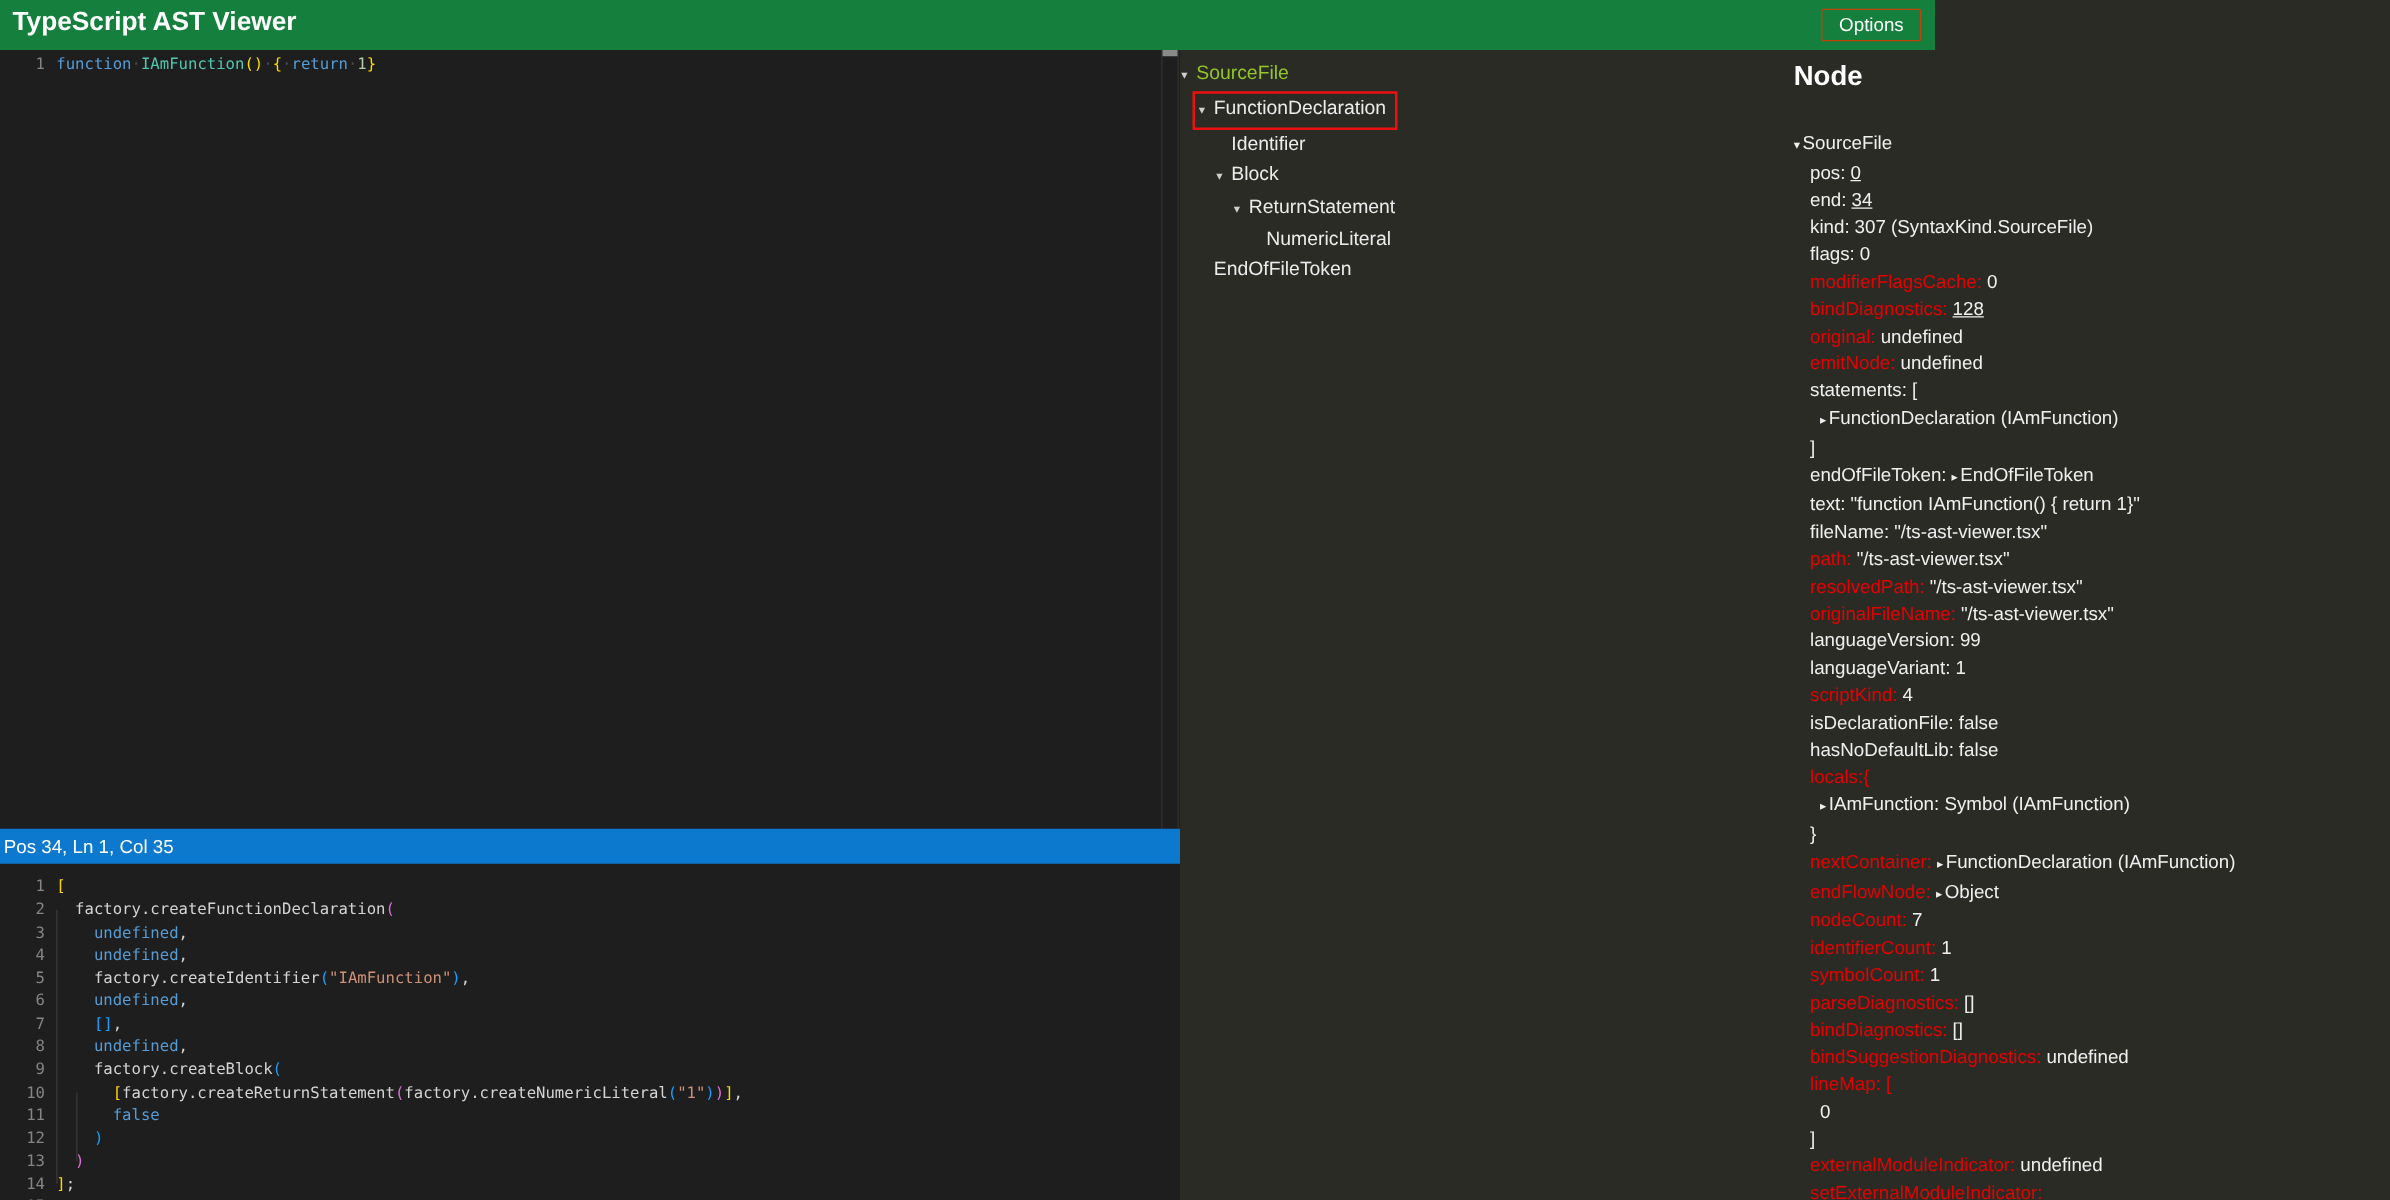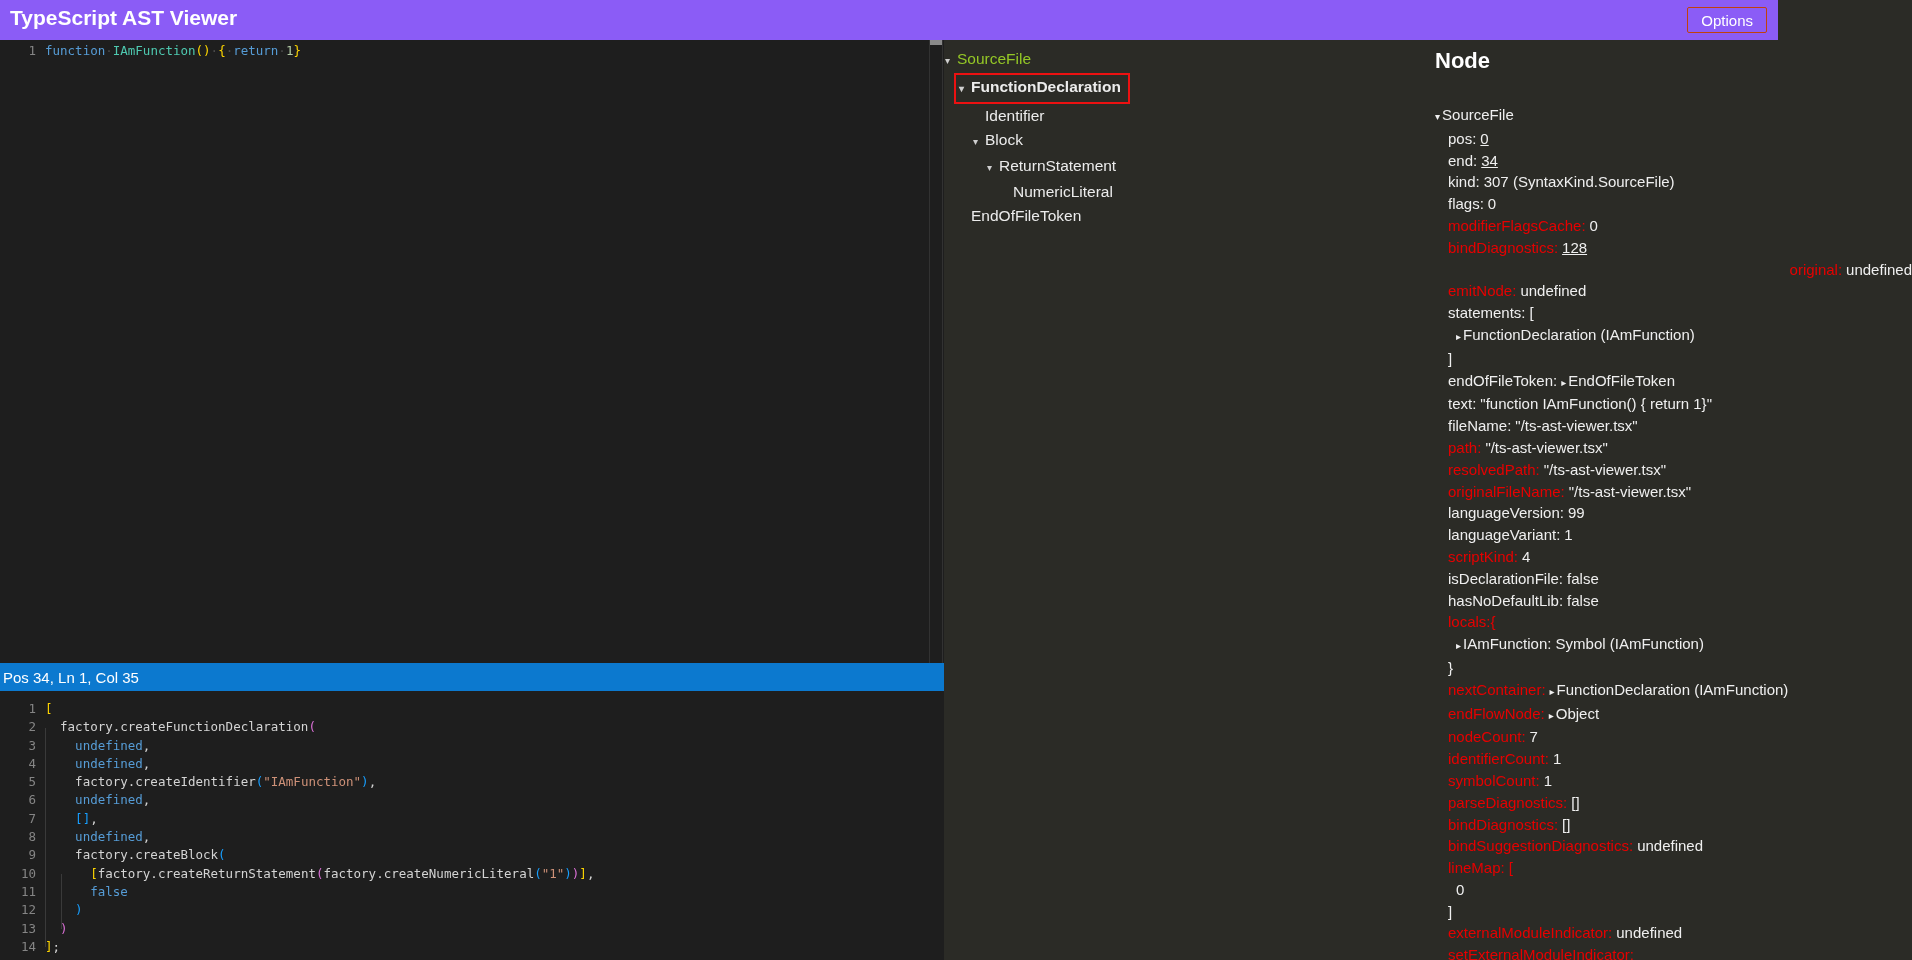--- a/index.html
+++ b/index.html
@@ -1,19 +1,19 @@
 <!DOCTYPE html>
 <html><head>
 <meta charset="utf-8">
 <style>
   html,body{margin:0;padding:0}
   body{width:1912px;height:960px;overflow:hidden;position:relative;background:#2b2b26;
        font-family:"Liberation Sans",sans-serif;color:#e8e8e8;}
   
-  .header{position:absolute;left:0;top:0;width:1778px;height:40px;background:#8b5cf6;z-index:6}
+  .header{position:absolute;left:0;top:0;width:1548px;height:40px;background:#15803d;z-index:6}
   .app-title{position:absolute;left:10px;top:6px;font-size:21px;font-weight:700;color:#fff}
   .options-btn{position:absolute;right:11px;top:7px;height:26px;padding:0 13px;background:transparent;
        border:1px solid #c2410c;color:#fff;font-size:15px;font-family:"Liberation Sans",sans-serif;border-radius:2px;cursor:pointer}
   
   .left-col{position:absolute;left:0;top:40px;width:944px;height:920px;background:#1e1e1e}
   .source-editor{position:absolute;top:0;left:0;width:944px;height:623px;overflow:hidden}
   #source-lines{padding-top:2px}
   .code-line{display:flex;line-height:18.3px;font-family:"DejaVu Sans Mono","Liberation Mono",monospace;font-size:12.5px}
   .ln{width:36px;text-align:right;padding-right:9px;color:#858585;flex:none}
   .lc{white-space:pre}
@@ -138,40 +138,40 @@
         </div>
       </div>
     <div class="guide g1"></div>
     <div class="guide g2"></div>
   </div>
 </div>
 
 <div class="tree-panel">
   <div id="tree">
       <div class="tree-row" style="padding-left: 1px;"><span class="tree-node"><span class="arrow">▾</span><span class="tlabel green">SourceFile</span></span></div>
-      <div class="tree-row" style="padding-left: 15px; font-weight: bold;"><span class="tree-node selected"><span class="arrow">▾</span><span class="tlabel">FunctionDeclaration</span></span></div>
+      <div class="tree-row" style="padding-left: 15px;"><span class="tree-node selected"><span class="arrow">▾</span><span class="tlabel">FunctionDeclaration</span></span></div>
       <div class="tree-row" style="padding-left: 29px;"><span class="tree-node"><span class="arrow"></span><span class="tlabel">Identifier</span></span></div>
       <div class="tree-row" style="padding-left: 29px;"><span class="tree-node"><span class="arrow">▾</span><span class="tlabel">Block</span></span></div>
       <div class="tree-row" style="padding-left: 43px;"><span class="tree-node"><span class="arrow">▾</span><span class="tlabel">ReturnStatement</span></span></div>
       <div class="tree-row" style="padding-left: 57px;"><span class="tree-node"><span class="arrow"></span><span class="tlabel">NumericLiteral</span></span></div>
       <div class="tree-row" style="padding-left: 15px;"><span class="tree-node"><span class="arrow"></span><span class="tlabel">EndOfFileToken</span></span></div>
     </div>
 </div>
 
 <div class="node-panel">
   <h1>Node</h1>
   <div id="node-props">
       <div class="prop-row" style="padding-left: 0px;"><span class="parrow">▾</span><span class="pval">SourceFile</span></div>
       <div class="prop-row" style="padding-left: 13px;"><span class="pname">pos:</span><span class="pval link">0</span></div>
       <div class="prop-row" style="padding-left: 13px;"><span class="pname">end:</span><span class="pval link">34</span></div>
       <div class="prop-row" style="padding-left: 13px;"><span class="pname">kind:</span><span class="pval">307 (SyntaxKind.SourceFile)</span></div>
       <div class="prop-row" style="padding-left: 13px;"><span class="pname">flags:</span><span class="pval">0</span></div>
       <div class="prop-row" style="padding-left: 13px;"><span class="pname red">modifierFlagsCache:</span><span class="pval">0</span></div>
       <div class="prop-row" style="padding-left: 13px;"><span class="pname red">bindDiagnostics:</span><span class="pval link">128</span></div>
-      <div class="prop-row" style="padding-left: 13px; text-align: right;"><span class="pname red">original:</span><span class="pval">undefined</span></div>
+      <div class="prop-row" style="padding-left: 13px;"><span class="pname red">original:</span><span class="pval">undefined</span></div>
       <div class="prop-row" style="padding-left: 13px;"><span class="pname red">emitNode:</span><span class="pval">undefined</span></div>
       <div class="prop-row" style="padding-left: 13px;"><span class="pname">statements:</span><span class="pval">[</span></div>
       <div class="prop-row" style="padding-left: 21px;"><span class="parrow">▸</span><span class="pval">FunctionDeclaration (IAmFunction)</span></div>
       <div class="prop-row" style="padding-left: 13px;"><span class="pval">]</span></div>
       <div class="prop-row" style="padding-left: 13px;"><span class="pname">endOfFileToken:</span><span class="parrow">▸</span><span class="pval">EndOfFileToken</span></div>
       <div class="prop-row" style="padding-left: 13px;"><span class="pname">text:</span><span class="pval">"function IAmFunction() { return 1}"</span></div>
       <div class="prop-row" style="padding-left: 13px;"><span class="pname">fileName:</span><span class="pval">"/ts-ast-viewer.tsx"</span></div>
       <div class="prop-row" style="padding-left: 13px;"><span class="pname red">path:</span><span class="pval">"/ts-ast-viewer.tsx"</span></div>
       <div class="prop-row" style="padding-left: 13px;"><span class="pname red">resolvedPath:</span><span class="pval">"/ts-ast-viewer.tsx"</span></div>
       <div class="prop-row" style="padding-left: 13px;"><span class="pname red">originalFileName:</span><span class="pval">"/ts-ast-viewer.tsx"</span></div>

